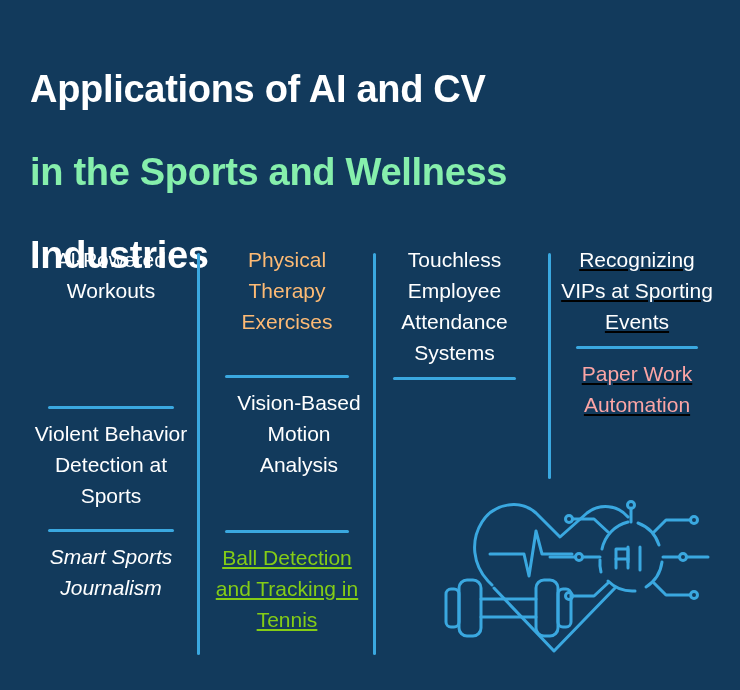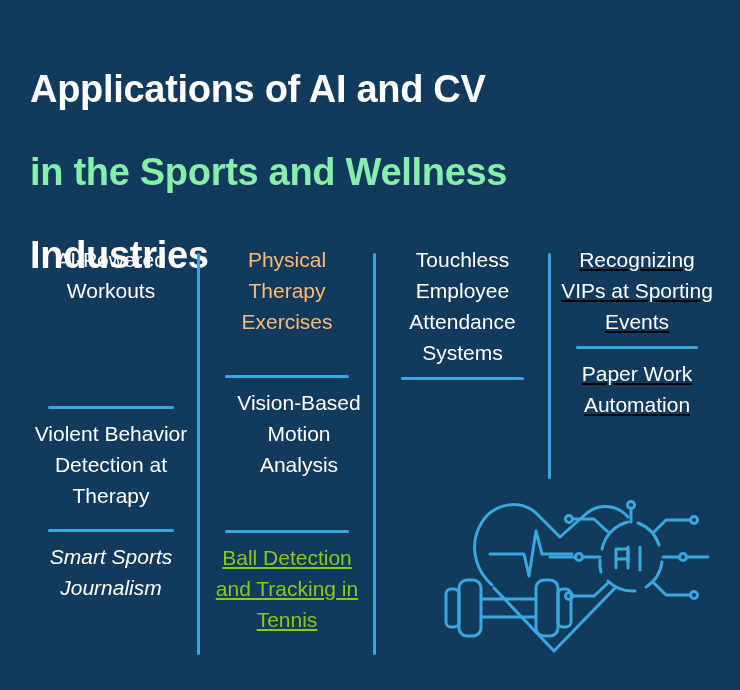--- a/index.html
+++ b/index.html
@@ -50,21 +50,21 @@
     padding-left: 22px;
   }
 
   .column {
     position: absolute;
     top: 0;
     box-sizing: border-box;
   }
   .col-0 { left: 22px;  width: 178px; }
   .col-1 { left: 199px; width: 176px; }
-  .col-2 { left: 375px; width: 175px; }
+  .col-2 { left: 367px; width: 175px; }
   .col-3 { left: 550px; width: 174px; text-decoration: underline; }
 
   .cell {
     position: relative;
     padding: 0 8px;
     box-sizing: border-box;
     text-align: center;
   }
   .cell-text {
     color: #ffffff;
@@ -120,21 +120,21 @@
 
   <div id="columns">
 
     <div class="column col-0">
       <div class="cell" style="padding-top:12px;">
         <span class="cell-text" style="color: rgb(255, 255, 255);">AI-Powered Workouts</span>
       </div>
       <div style="height:100px;"></div>
       <div class="cell">
         <div class="hrule" style="background: rgb(58, 168, 224);"></div>
-        <span class="cell-text" style="color: rgb(255, 255, 255);">Violent Behavior Detection at Therapy</span>
+        <span class="cell-text" style="color: rgb(255, 255, 255);">Violent Behavior Detection at Sports</span>
       </div>
       <div style="height:18px;"></div>
       <div class="cell">
         <div class="hrule" style="background: rgb(58, 168, 224);"></div>
         <span class="cell-text" style="color: rgb(255, 255, 255); font-style: italic;">Smart Sports Journalism</span>
       </div>
     </div>
 
     <div class="column col-1">
       <div class="cell" style="padding-top:12px;">
@@ -162,21 +162,21 @@
       </div>
     </div>
 
     <div class="column col-3">
       <div class="cell" style="padding-top:12px;">
         <span class="cell-text" style="color: rgb(255, 255, 255);">Recognizing VIPs at Sporting Events</span>
       </div>
       <div style="height:9px;"></div>
       <div class="cell">
         <div class="hrule" style="background: rgb(58, 168, 224);"></div>
-        <span class="cell-text" style="color: #ffffff;">Paper Work Automation</span>
+        <span class="cell-text" style="color: #fca5a5;">Paper Work Automation</span>
       </div>
     </div>
 
   </div>
 
   <div id="illustration">
     <svg width="280" height="180" viewBox="0 0 280 180" xmlns="http://www.w3.org/2000/svg" fill="none" stroke="#3aa8e0" stroke-width="3" stroke-linecap="round" stroke-linejoin="round">
 
       <g>
         <path d="M196 25

